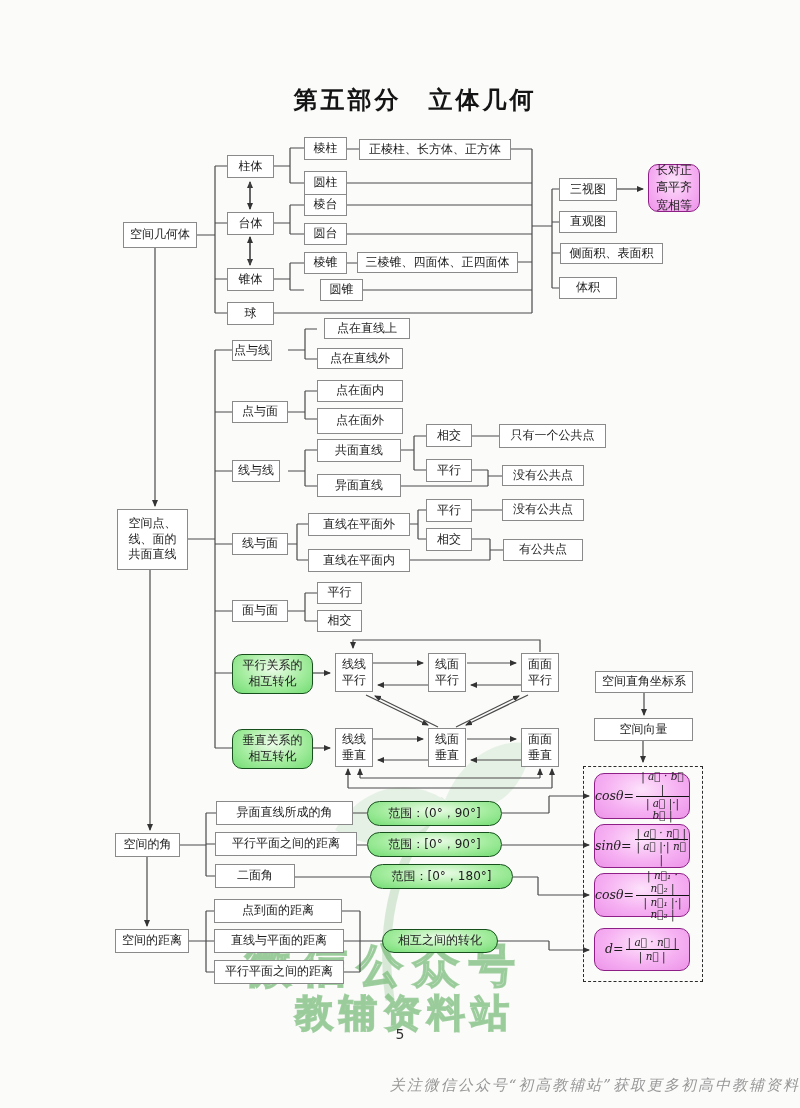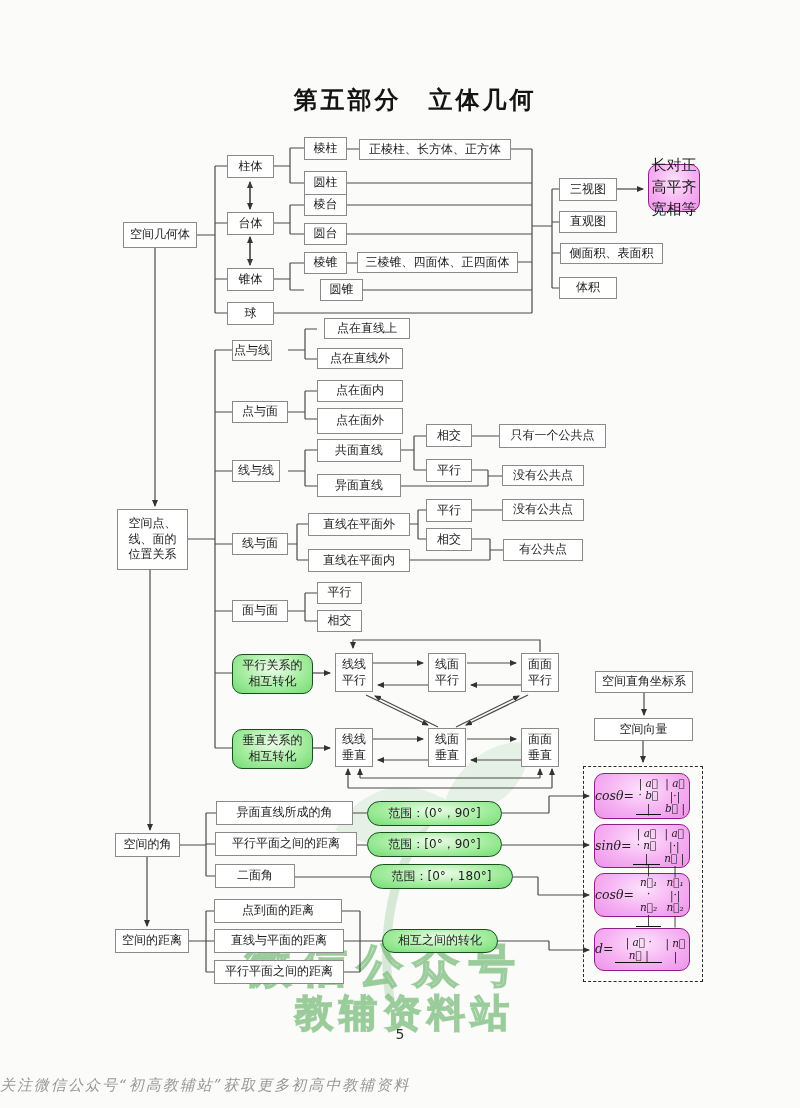--- a/index.html
+++ b/index.html
@@ -8,34 +8,34 @@
   .title{position:absolute;left:85px;top:84px;width:660px;text-align:center;font-size:24px;
          font-weight:bold;letter-spacing:3px;color:#141414;z-index:2}
   .bx{position:absolute;display:flex;align-items:center;justify-content:center;text-align:center;
       background:#fff;border:1px solid #8a8a8a;font-size:12px;line-height:1.3;color:#1c1c1c;
       white-space:pre-line;z-index:2}
   .green{background:radial-gradient(ellipse at 50% 35%, #eefcea 0%, #a5eda0 55%, #72dc72 100%);
          border:1.6px solid #174f1d;border-radius:10px}
   .pill{border-radius:13px}
   .pink{background:radial-gradient(ellipse at 50% 35%, #fde2fb 0%, #f6b1f2 55%, #ec93e8 100%);
         border:1.6px solid #8e1f86;border-radius:10px}
-  .small{font-size:15px;line-height:1.45}
+  .small{font-size:12px;line-height:1.45}
   .formula-box{font-family:"DejaVu Serif",serif;font-style:italic;font-size:12.5px;gap:2px}
-  .frac{display:inline-flex;align-items:center;line-height:1.2;font-size:10.5px}
+  .frac{display:inline-flex;flex-direction:column;align-items:center;line-height:1.2;font-size:10.5px}
   .frac .num{border-bottom:1px solid #111;padding:0 2px}
   .frac .den{padding:0 2px}
   svg.wires{position:absolute;left:0;top:0;z-index:1}
   .dashed{position:absolute;border:1.6px dashed #2b2b2b;background:transparent;z-index:1}
   .wm{position:absolute;z-index:0;font-weight:bold;
       color:rgba(163,210,163,0.35);-webkit-text-stroke:1.5px rgba(126,190,126,0.7)}
   .wm1{left:245px;top:935px;font-size:46px;letter-spacing:10px}
   .wm2{left:295px;top:988px;font-size:38px;letter-spacing:6px}
   .leafwm{position:absolute;left:320px;top:730px;z-index:0;opacity:0.3}
   .pagenum{position:absolute;left:0;top:1026px;width:800px;text-align:center;font-size:14px;color:#333;z-index:2}
-  .footer{position:absolute;left:0;top:1076px;width:800px;text-align:left;font-size:15px;
+  .footer{position:absolute;left:0;top:1076px;width:800px;text-align:right;font-size:15px;
           font-family:"DejaVu Serif",serif;font-style:italic;color:#979797;letter-spacing:2px;z-index:2}
 </style>
 </head>
 <body>
 
 <div class="wm wm1">微信公众号</div>
 <div class="wm wm2">教辅资料站</div>
 <svg class="leafwm" width="220" height="290" viewBox="0 0 220 290">
   <path d="M70,270 C60,200 70,130 125,70" stroke="#86c386" stroke-width="9" fill="none"></path>
   <path d="M125,70 C85,45 40,58 15,100 C60,128 105,112 125,70 Z" fill="#b8ddb6"></path>
@@ -132,21 +132,21 @@
 <div class="bx" style="left:559px;top:178px;width:58px;height:23px">三视图</div>
 <div class="bx" style="left:559px;top:211px;width:58px;height:22px">直观图</div>
 <div class="bx" style="left:560px;top:243px;width:103px;height:21px">侧面积、表面积</div>
 <div class="bx" style="left:559px;top:277px;width:58px;height:22px">体积</div>
 <div class="bx pink small" style="left:648px;top:164px;width:52px;height:48px">长对正
 高平齐
 宽相等</div>
 
 <div class="bx" style="left:117px;top:509px;width:71px;height:61px">空间点、
 线、面的
-位置关系</div>
+共面直线</div>
 <div class="bx" style="left:232px;top:340px;width:40px;height:21px">点与线</div>
 <div class="bx" style="left:232px;top:401px;width:56px;height:22px">点与面</div>
 <div class="bx" style="left:232px;top:460px;width:48px;height:22px">线与线</div>
 <div class="bx" style="left:232px;top:533px;width:56px;height:22px">线与面</div>
 <div class="bx" style="left:232px;top:600px;width:56px;height:22px">面与面</div>
 <div class="bx" style="left:324px;top:318px;width:86px;height:21px">点在直线上</div>
 <div class="bx" style="left:317px;top:348px;width:86px;height:21px">点在直线外</div>
 <div class="bx" style="left:317px;top:380px;width:86px;height:22px">点在面内</div>
 <div class="bx" style="left:317px;top:408px;width:86px;height:26px">点在面外</div>
 <div class="bx" style="left:317px;top:439px;width:84px;height:23px">共面直线</div>

